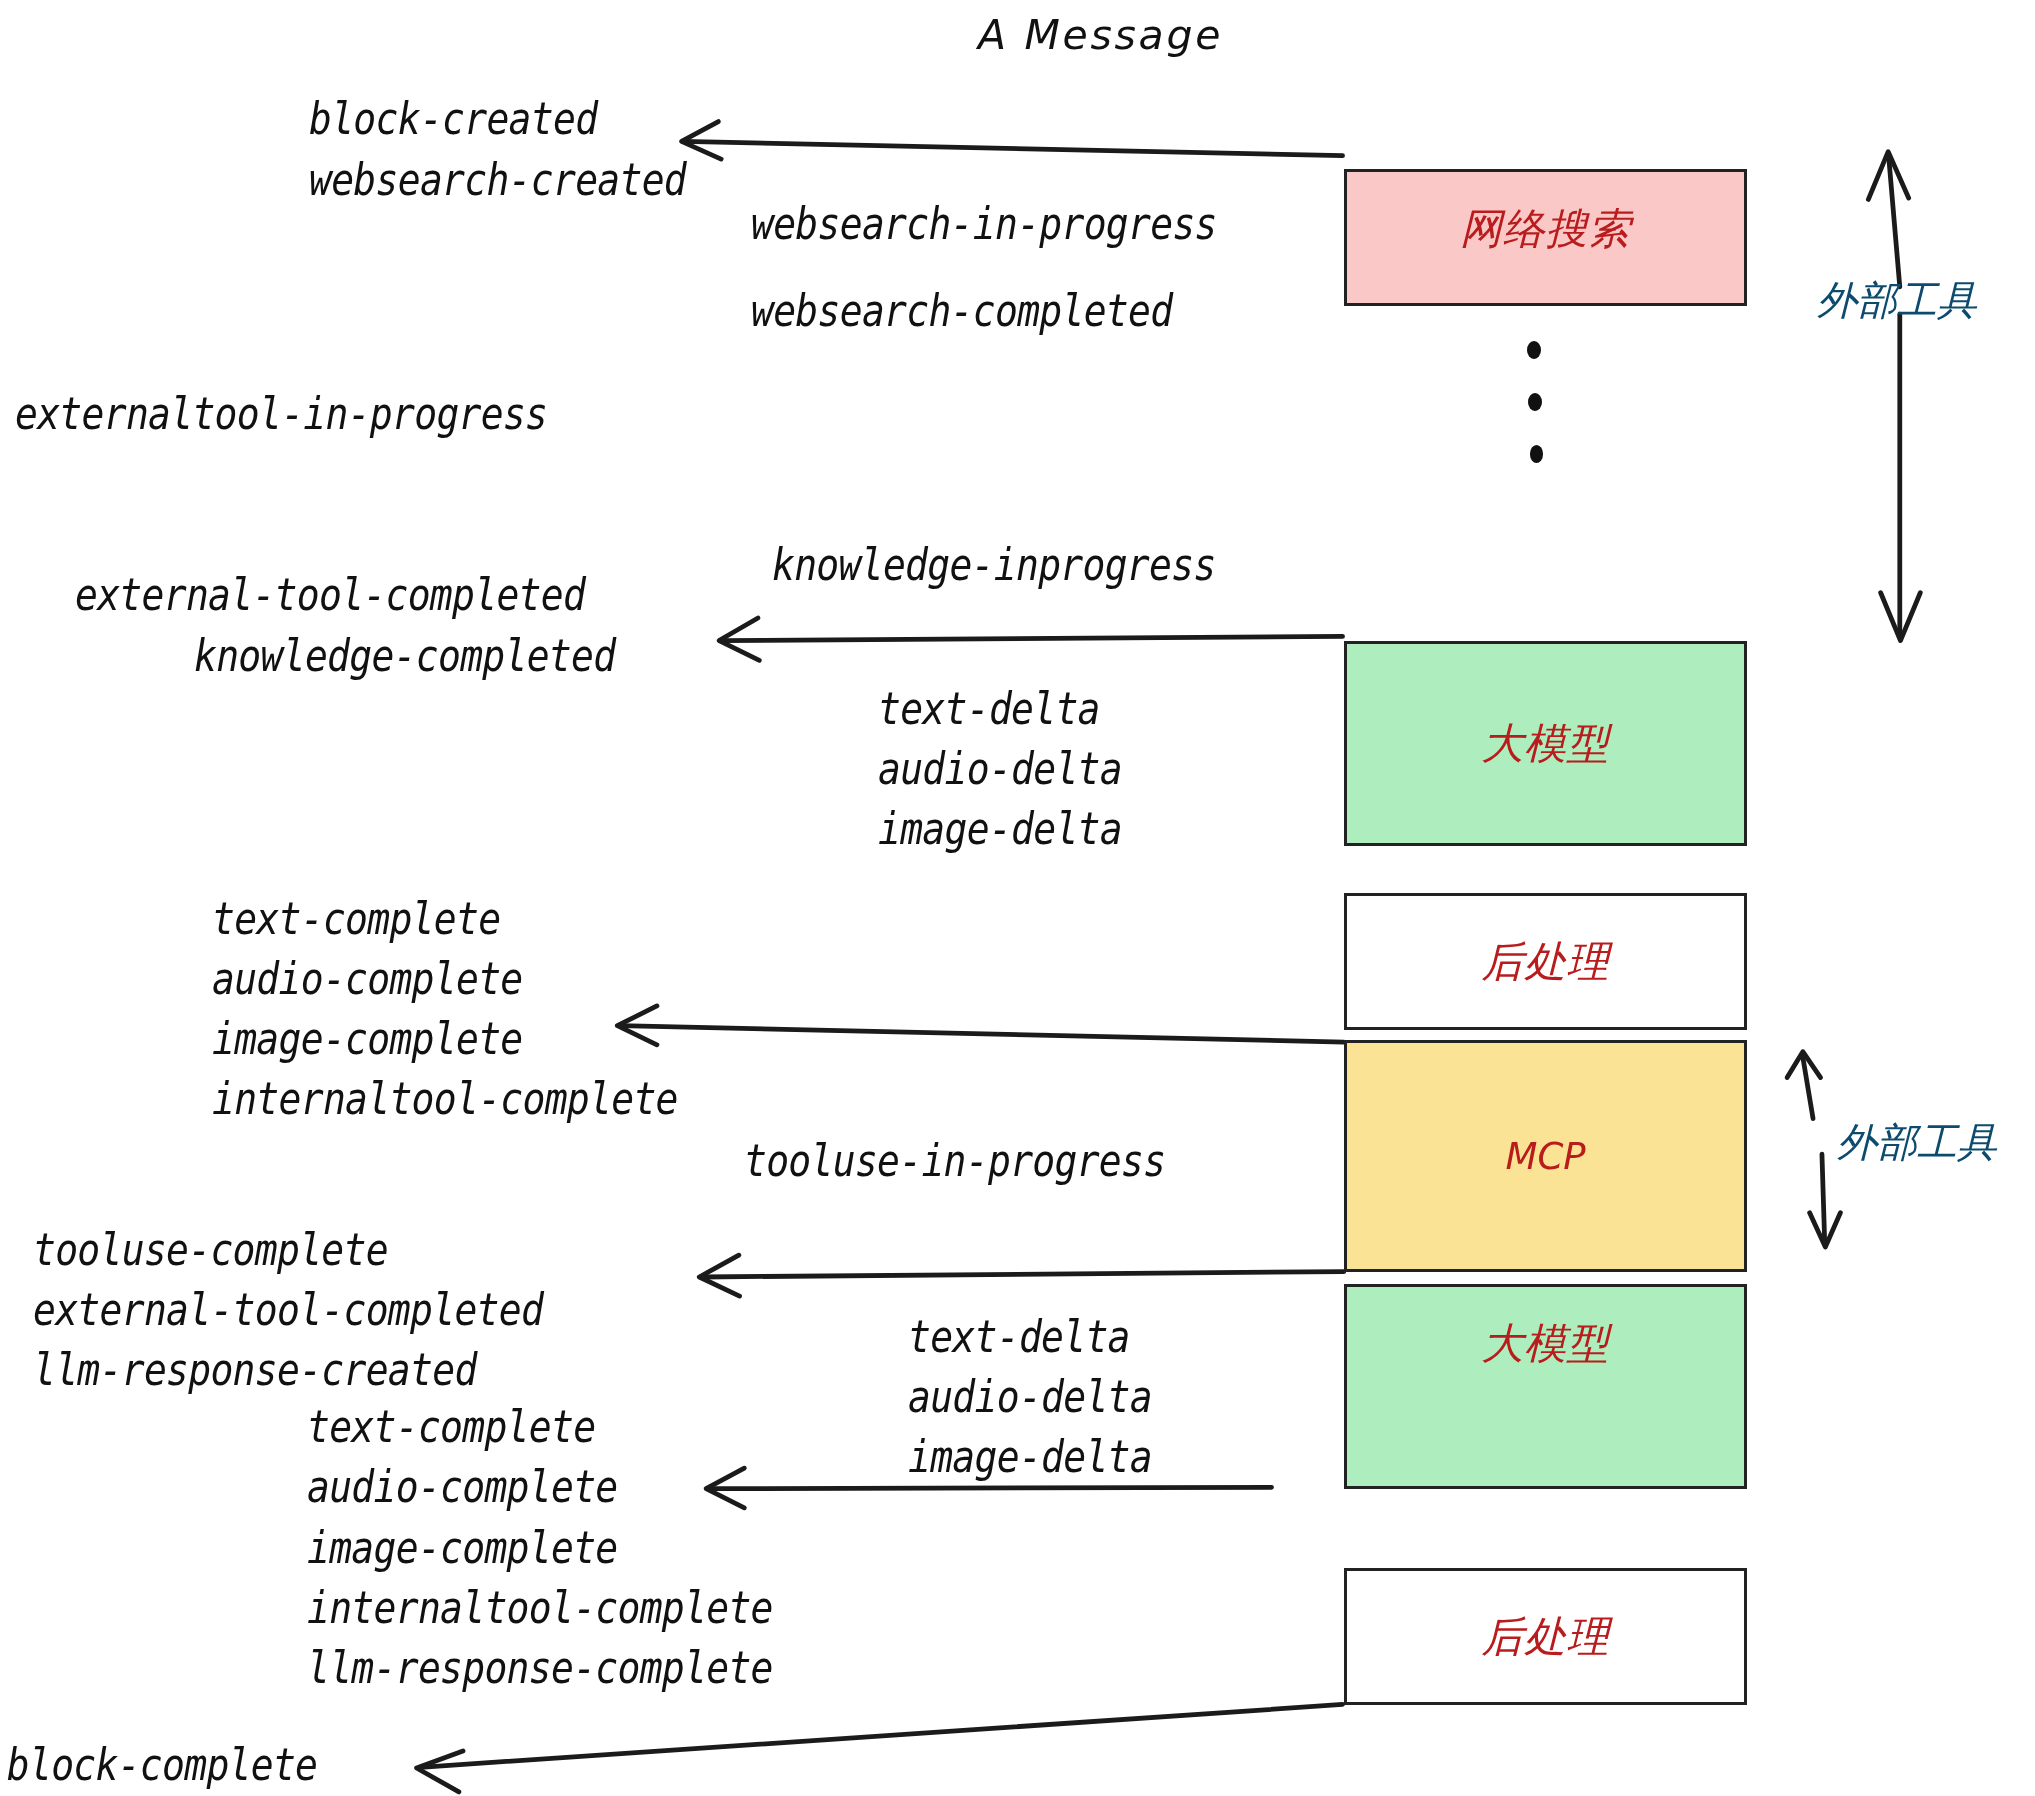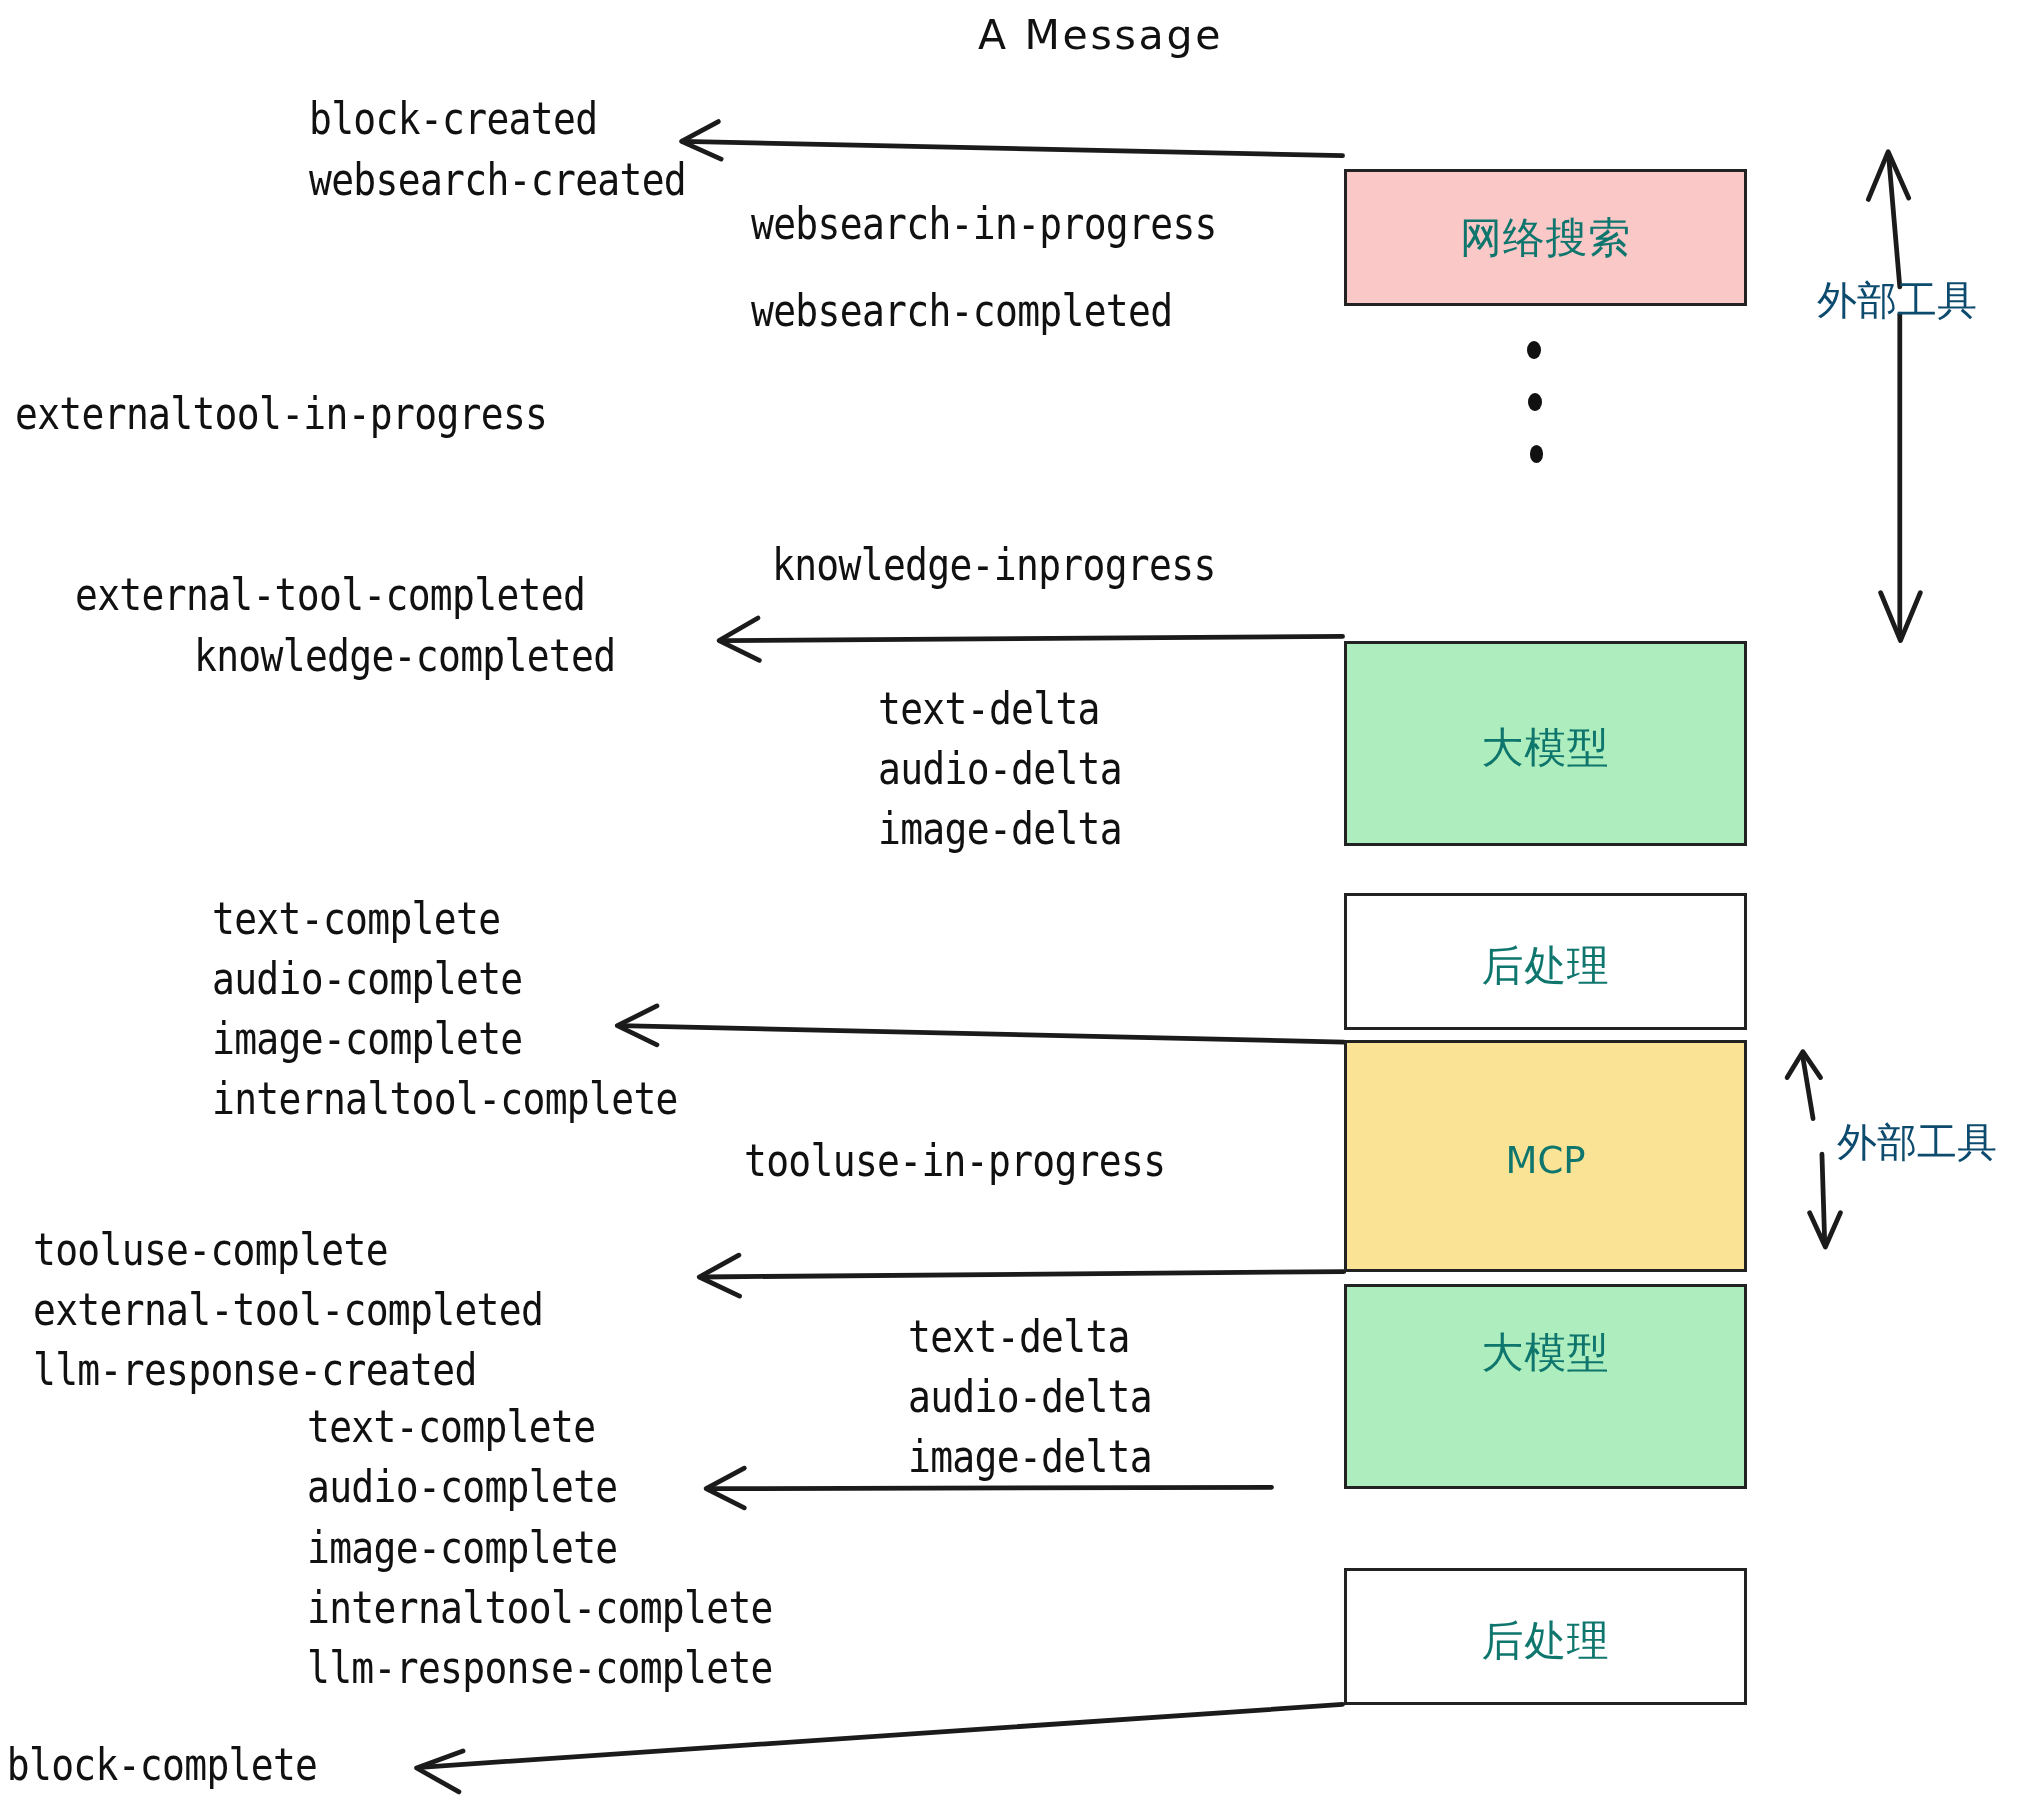--- a/index.html
+++ b/index.html
@@ -1,21 +1,21 @@
 <!DOCTYPE html>
 <html style="font-size:11px"><head>
 <meta charset="utf-8">
 <style>
   html,body{margin:0;padding:0;background:#ffffff;}
   body{
     width:2035px;height:1796px;position:relative;overflow:hidden;
     font-family:"DejaVu Sans Mono","Liberation Mono",monospace;
     color:#111111;
   }
-  #stage{position:absolute;left:0;top:0;width:2035px;height:1508px;}
+  #stage{position:absolute;left:0;top:0;width:2035px;height:1508px;font-style:italic;}
 
   
   .ev{
     position:absolute;
     font-family:"DejaVu Sans Mono","Liberation Mono",monospace;
     font-size:38px;
     line-height:1;
     letter-spacing:-0.7px;
     white-space:nowrap;
     color:#111111;
@@ -38,24 +38,23 @@
     position:absolute;
     box-sizing:border-box;
     border:3.4px solid #222222;
     display:flex;
     align-items:center;
     justify-content:center;
   }
   .node .nlabel{
     font-family:"DejaVu Sans","Liberation Sans",sans-serif;
     font-size:42px;
-    color:#0f766e;
+    color:#b91c1c;
     white-space:nowrap;
     letter-spacing:0.7px;
-    margin-top:9px;
   }
   .node.mcp .nlabel{
     font-family:"DejaVu Sans","Liberation Sans",sans-serif;
     font-size:37px;
     letter-spacing:0px;
   }
   .node.topalign{align-items:flex-start;padding-top:29px;}
 
   
   .sidelabel{

